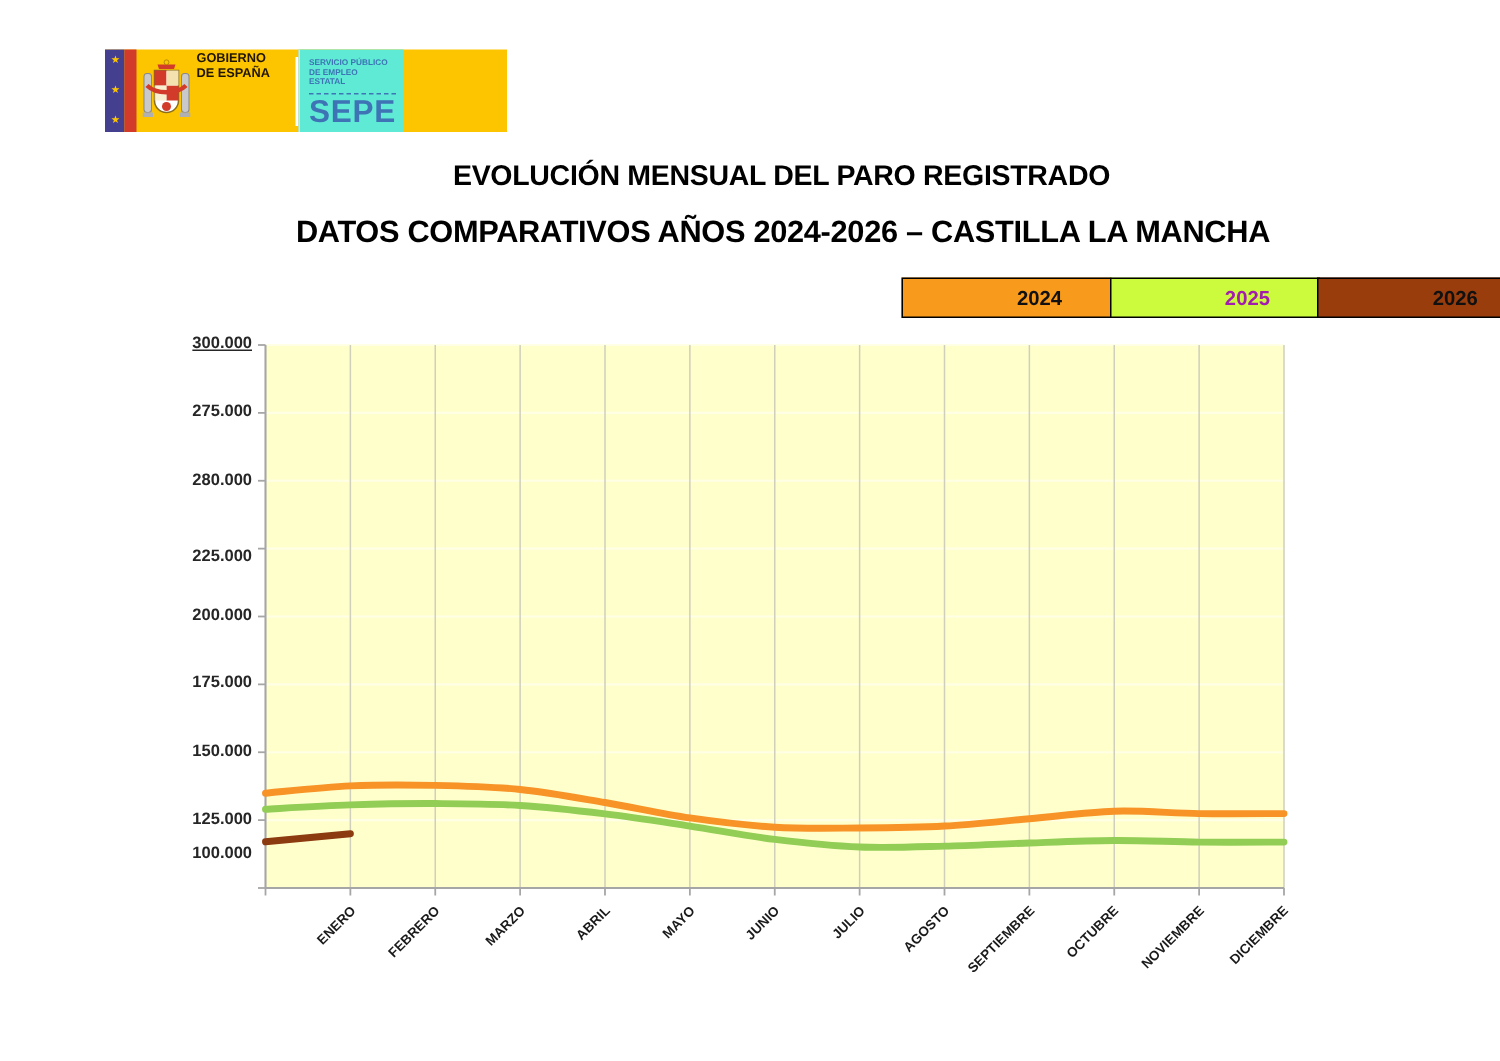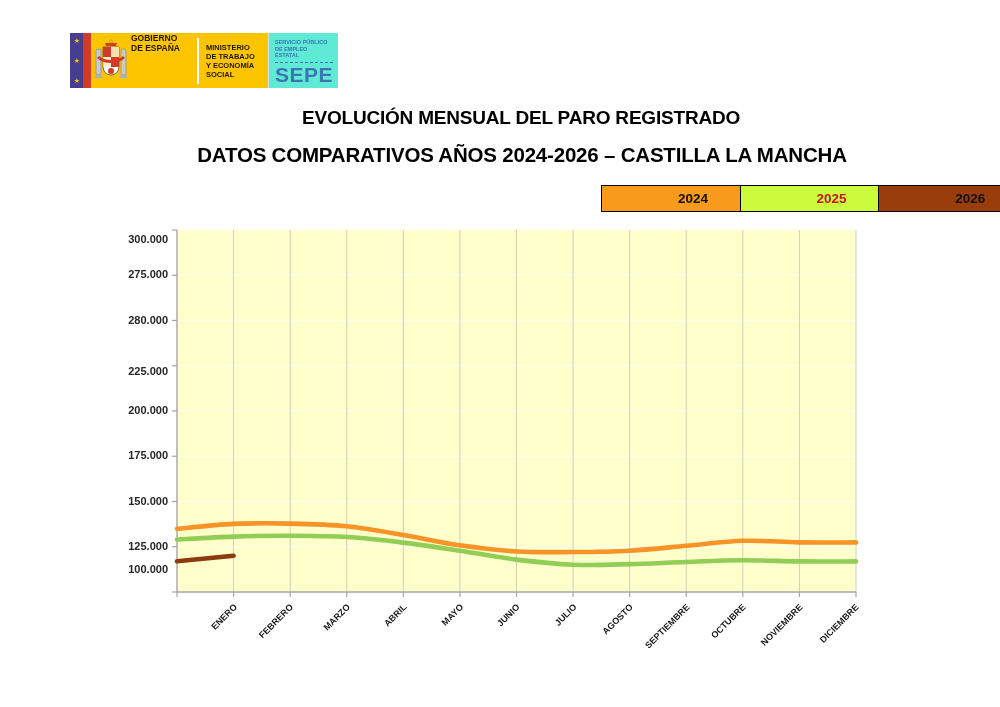--- a/index.html
+++ b/index.html
@@ -76,46 +76,41 @@
         <path d="M8 18 h8 v10 h-8 z" fill="#f3e2b0" opacity="0.6"></path>
         <circle cx="16" cy="32" r="3" fill="#D23B2A"></circle>
         <path d="M3 18 c6 6 20 6 26 0" fill="none" stroke="#D23B2A" stroke-width="3"></path>
       </svg>
     </div>
     <div class="gob-text">
       <span>GOBIERNO</span>
       <span>DE ESPAÑA</span>
     </div>
     <div class="logo-divider"></div>
-    <div class="min-text">
-      <span>MINISTERIO</span>
-      <span>DE TRABAJO</span>
-      <span>Y ECONOMÍA SOCIAL</span>
-    </div>
     <div class="sepe-box">
       <div class="sepe-small">
         <div>SERVICIO PÚBLICO</div>
         <div>DE EMPLEO ESTATAL</div>
       </div>
       <div class="sepe-rule"></div>
       <div class="sepe-big">SEPE</div>
     </div>
   </div>
 
   <div class="title1">EVOLUCIÓN MENSUAL DEL PARO REGISTRADO</div>
   <div class="title2">DATOS COMPARATIVOS AÑOS 2024-2026 – CASTILLA LA MANCHA</div>
 
   <div class="legend" id="legend">
       <div class="legend-cell" style="background: rgb(248, 155, 28); color: rgb(17, 17, 17);">2024</div>
-      <div class="legend-cell" style="background: rgb(204, 251, 61); color: #b91c1c;">2025</div>
+      <div class="legend-cell" style="background: rgb(204, 251, 61); color: #a21caf;">2025</div>
       <div class="legend-cell" style="background: rgb(154, 61, 13); color: rgb(17, 17, 17);">2026</div>
     </div>
 
   <div id="ylabels">
-      <div class="ylabel" style="top: 233px;">300.000</div>
+      <div class="ylabel" style="top: 223px; text-decoration: underline;">300.000</div>
       <div class="ylabel" style="top: 268.25px;">275.000</div>
       <div class="ylabel" style="top: 313.5px;">280.000</div>
       <div class="ylabel" style="top: 365px;">225.000</div>
       <div class="ylabel" style="top: 404px;">200.000</div>
       <div class="ylabel" style="top: 449.25px;">175.000</div>
       <div class="ylabel" style="top: 494.5px;">150.000</div>
       <div class="ylabel" style="top: 539.75px;">125.000</div>
       <div class="ylabel" style="top: 563px;">100.000</div>
     </div>
   <div class="plot" id="plot">

